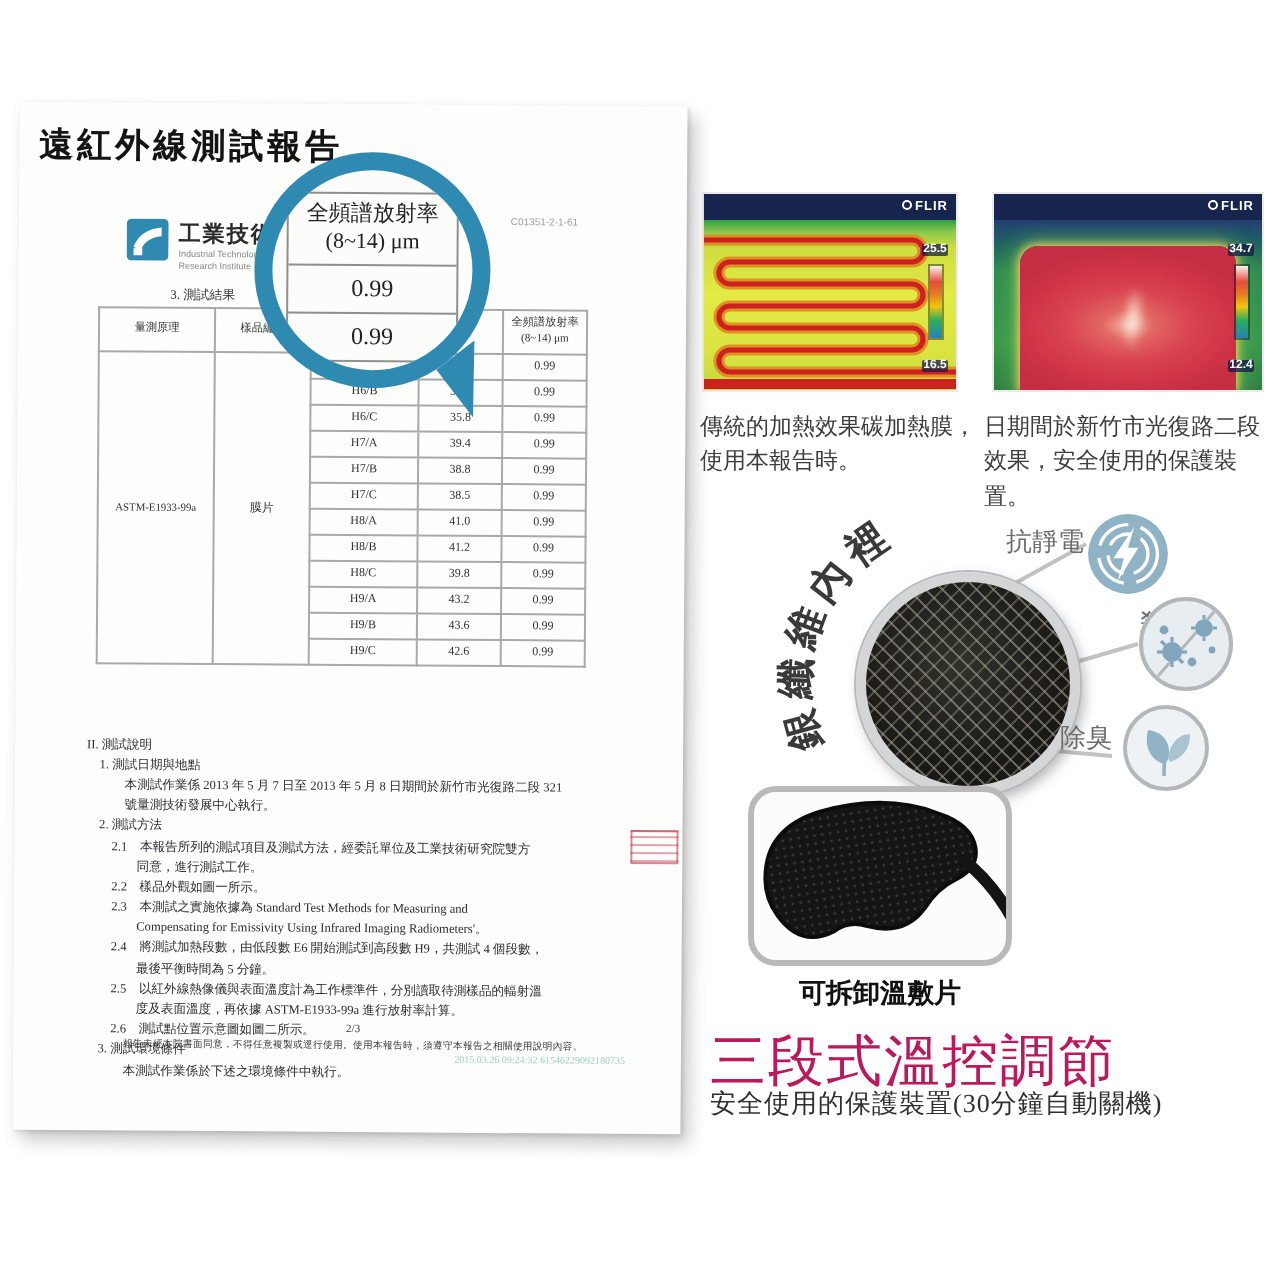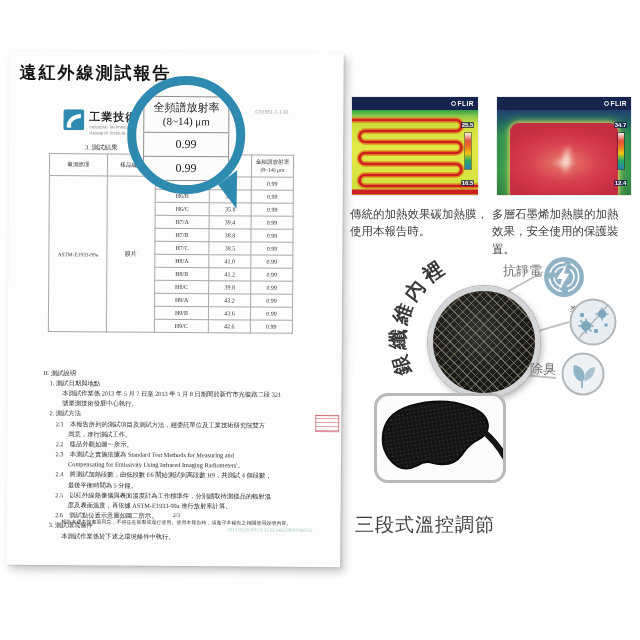--- a/index.html
+++ b/index.html
@@ -149,21 +149,21 @@
     overflow:hidden; z-index:3;
   }
   #mask-label {
     position:absolute; left:378px; top:488px; width:124px; text-align:center;
     font-size:13.5px; font-weight:bold; color:#111; z-index:3;
   }
   
   #headline {
     position:absolute; left:355px; top:512px;
     font-family:"Liberation Serif","DejaVu Serif",serif;
-    font-size:19px; color:#404040; letter-spacing:1px;
+    font-size:28px; color:#be185d; letter-spacing:1px;
   }
   #subline {
     position:absolute; left:355px; top:543px;
     font-family:"Liberation Serif","DejaVu Serif",serif;
     font-size:13px; color:#2f2f2f; letter-spacing:.5px;
   }
 </style>
 </head>
 <body>
 
@@ -341,21 +341,21 @@
         <div class="scale-bar"></div>
         <div class="scale-num">12.4</div>
       </div>
     </div>
   </div>
 
   <div class="thermal-caption" id="caption-left">
     <span>傳統的加熱效果碳加熱膜，</span><br><span>使用本報告時。</span>
   </div>
   <div class="thermal-caption" id="caption-right">
-    <span>多層石墨烯加熱膜的加熱</span><br><span>效果，安全使用的保護裝置。</span>
+    <span>日期間於新竹市光復路二段</span><br><span>效果，安全使用的保護裝置。</span>
   </div>
 
   <svg id="connector-svg">
     <g stroke="#c2c2c2" stroke-width="2" fill="none">
       <path d="M487,303 L543,272"></path>
       <path d="M500,342 L569,322"></path>
       <path d="M488,372 L556,378"></path>
       <path d="M490,382 L460,403"></path>
     </g>
   </svg>
@@ -422,16 +422,18 @@
           <rect width="4" height="4" fill="#151515"></rect>
           <circle cx="1.4" cy="1.4" r="0.7" fill="#3a3a3a"></circle>
         </pattern>
       </defs>
       <g transform="rotate(-9 60 40)">
         <path d="M6,34 Q10,10 38,6 Q72,2 96,16 Q112,24 112,36 Q112,46 100,50 Q90,53 82,62 Q70,74 52,66 Q44,62 36,66 Q18,72 9,54 Q4,44 6,34 Z" fill="url(#dots)" stroke="#0c0c0c" stroke-width="2"></path>
         <path d="M104,40 Q120,56 128,84" fill="none" stroke="#141414" stroke-width="6"></path>
       </g>
     </svg>
   </div>
+  <div id="mask-label">可拆卸溫敷片</div>
 
   <div id="headline">三段式溫控調節</div>
+  <div id="subline">安全使用的保護裝置(30分鐘自動關機)</div>
 
 </div>
 
 </body></html>

